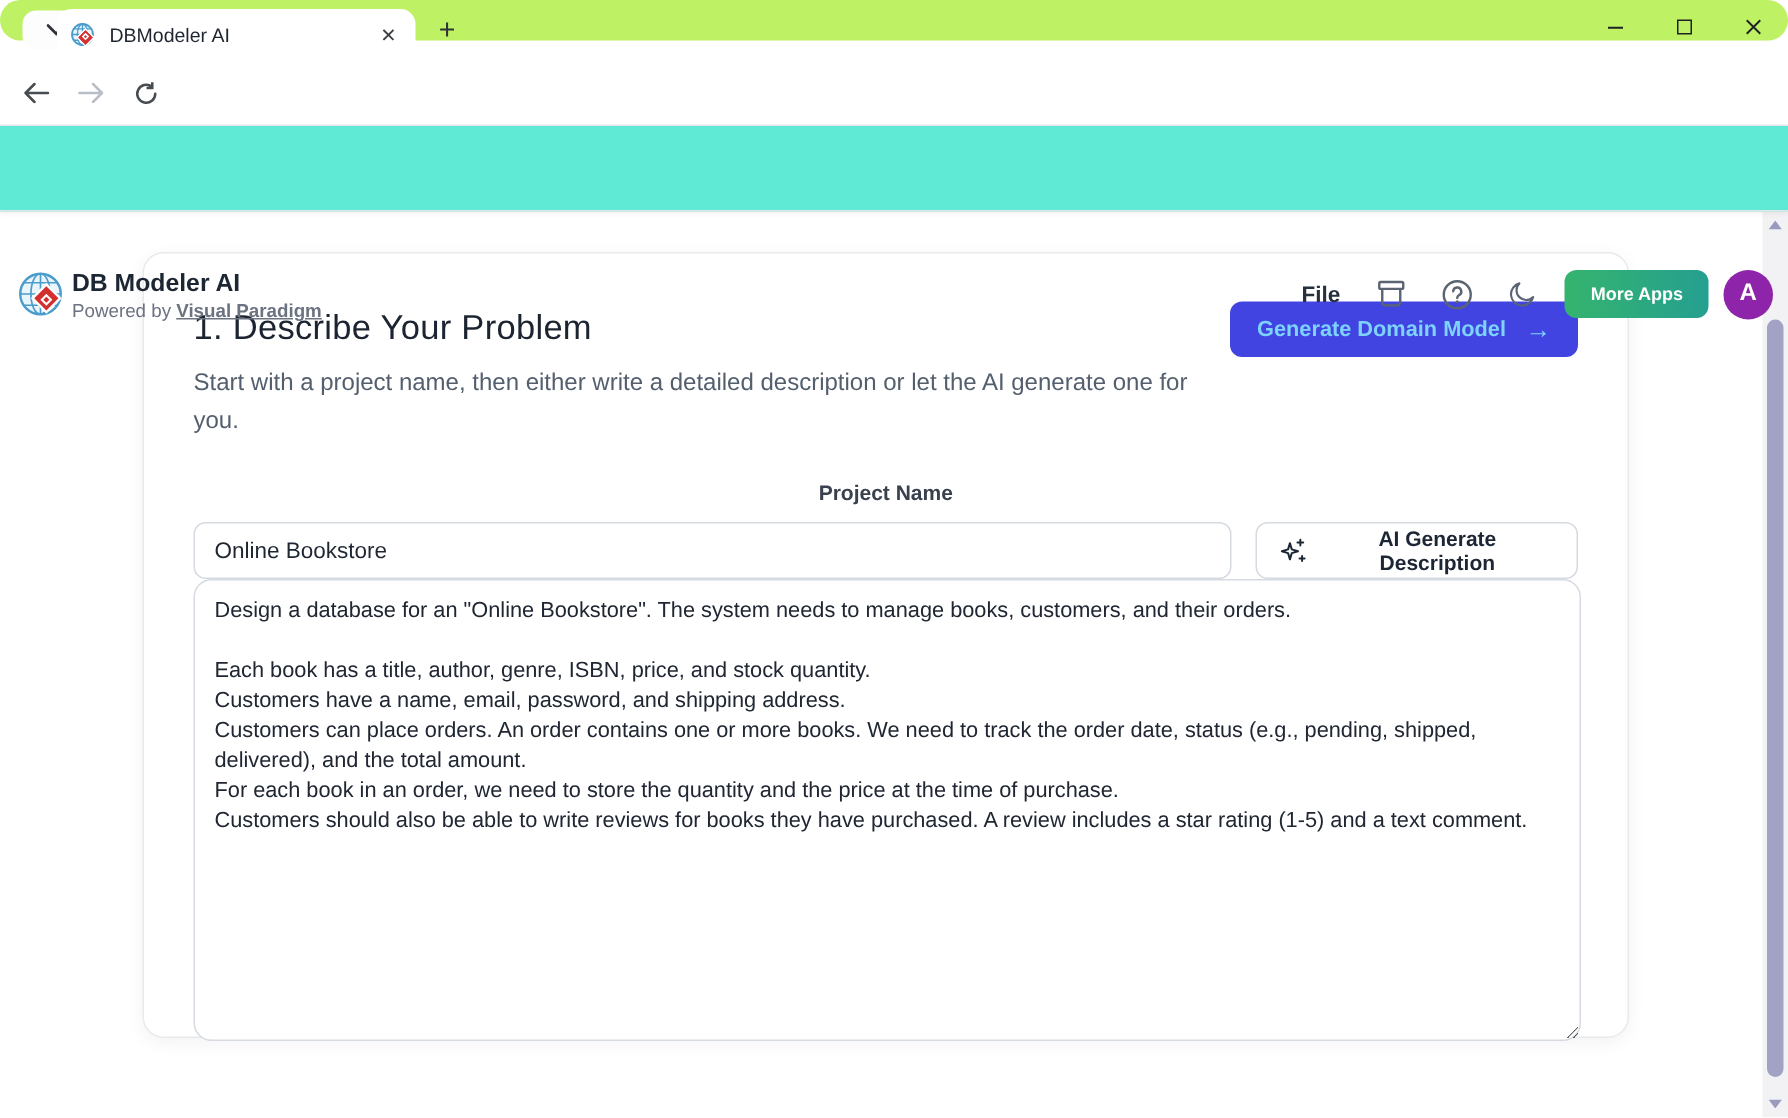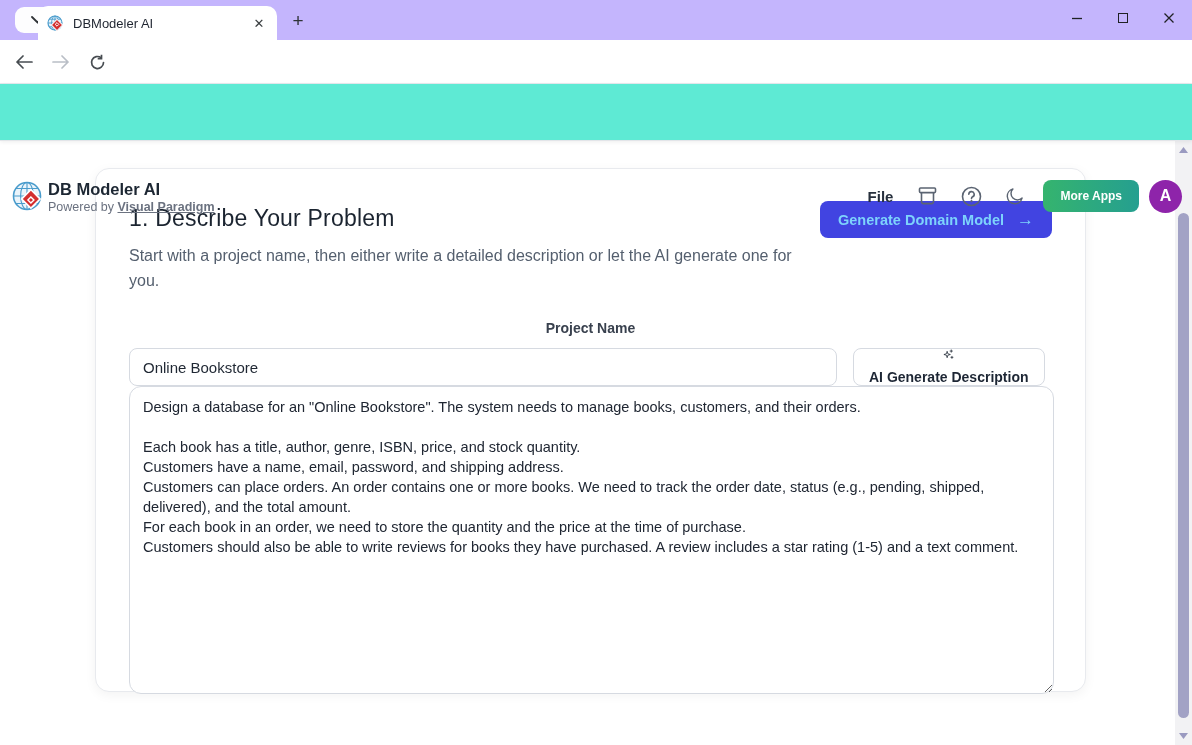--- a/index.html
+++ b/index.html
@@ -3,21 +3,21 @@
 <meta charset="utf-8">
 <style>
   * { margin:0; padding:0; box-sizing:border-box; }
   html,body { width:1192px; height:745px; }
   body {
     font-family:"Liberation Sans", sans-serif;
     background:#ffffff; position:relative; overflow:hidden;
     -webkit-font-smoothing:antialiased;
   }
   
-  .tabstrip { position:absolute; top:0; left:0; right:0; height:40px; background:#c4b5fd; }
+  .tabstrip { position:absolute; top:0; left:0; right:0; height:27px; background:#bef264;border-radius:14px; }
   .tabsearch { position:absolute; left:15px; top:7px; width:45px; height:26px; background:#fdfdfe;
     border-radius:9px; display:flex; align-items:center; justify-content:center; cursor:pointer; }
   .tab { position:absolute; left:38px; top:6px; width:239px; height:34px; background:#ffffff;
     border-radius:10px 10px 0 0; display:flex; align-items:center; padding:0 9px; }
   .tab-title { font-size:13px; color:#1f2530; flex:1; margin-left:9px; white-space:nowrap; overflow:hidden; }
   .tab-close { width:18px; height:18px; display:flex; align-items:center; justify-content:center;
     border-radius:50%; font-size:13px; color:#3c4043; cursor:pointer; }
   .newtab { position:absolute; left:286px; top:9px; width:24px; height:24px; display:flex; align-items:center;
     justify-content:center; font-size:19px; color:#2f3337; cursor:pointer; border-radius:50%; }
   .wincontrols { position:absolute; right:0; top:0; height:36px; display:flex; }
@@ -71,21 +71,21 @@
   .gen-btn { position:absolute; right:33px; top:32px; height:37px; padding:0 18px; border:none;
     border-radius:8px; background:#4144e1; color:#7dd3fc; font-family:inherit; font-size:14.5px;
     font-weight:bold; display:flex; align-items:center; gap:13px; cursor:pointer; }
   .gen-btn .arr { font-size:17px; font-weight:normal; }
   .field-label { margin-top:27px; font-size:14px; font-weight:bold; color:#39414e;text-align:center; }
   .row { margin-top:12px; display:flex; align-items:center; }
   .name-input { width:708px; height:38px; border:1px solid #d6dae1; border-radius:8px; padding:0 13px;
     font-family:inherit; font-size:15px; color:#1f2733; outline:none; }
   .ai-btn { margin-left:16px; height:38px; padding:0 15px; background:#fff; border:1px solid #d6dae1;
     border-radius:8px; display:flex; align-items:center; gap:9px; font-family:inherit; font-size:14px;
-    font-weight:600; color:#1d2634; cursor:pointer;flex-direction:column; }
+    font-weight:600; color:#1d2634; cursor:pointer; }
   .desc-area { width:925px; height:308px; border:1px solid #d6dae1; border-radius:12px;
     padding:10px 13px; font-family:inherit; font-size:14.5px; line-height:20px; color:#202733;
     outline:none; resize:both; }
 </style>
 </head>
 <body>
 
 <div class="tabstrip">
   <div class="tabsearch">
     <svg width="13" height="8" viewBox="0 0 13 8">

